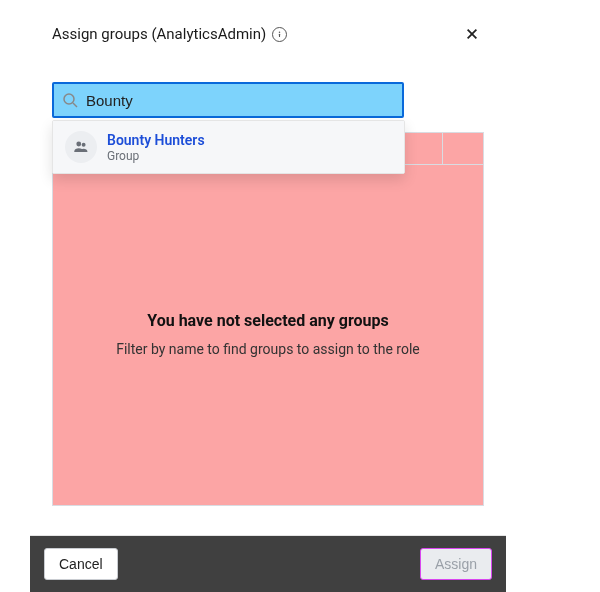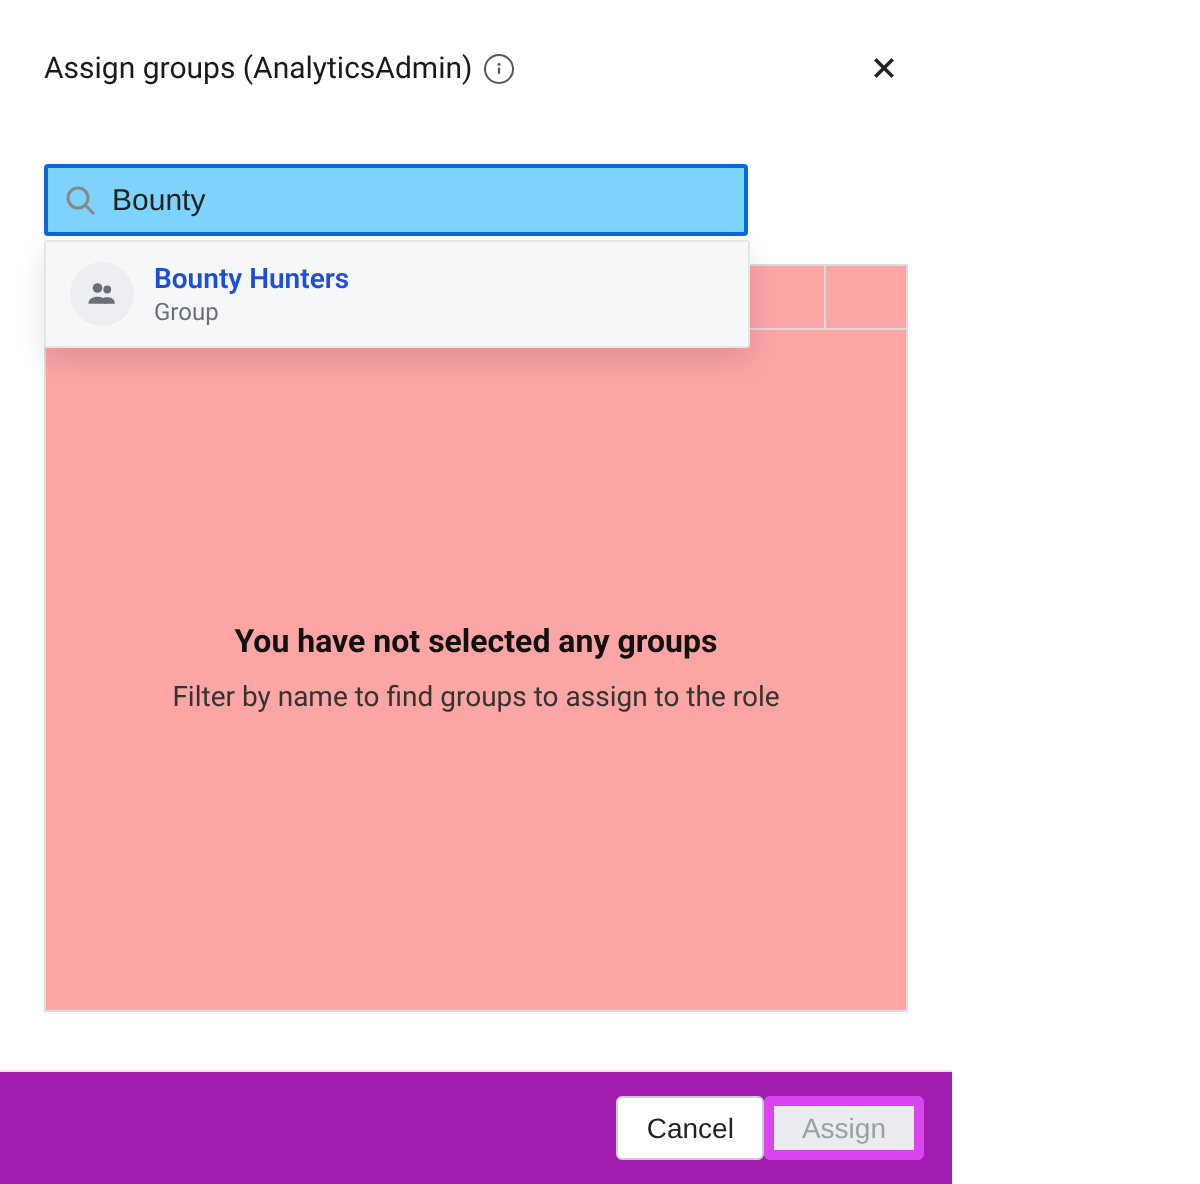--- a/index.html
+++ b/index.html
@@ -1,17 +1,17 @@
 <!DOCTYPE html>
 <html><head>
   <meta charset="utf-8">
   <style>
     * { box-sizing: border-box; margin: 0; padding: 0; }
     html, body { width: 600px; height: 592px; font-family: -apple-system, BlinkMacSystemFont, "Segoe UI", Roboto, Helvetica, Arial, sans-serif; color: #222; background: #fff; }
-    .dialog { width: 476px; height: 592px; display: flex; flex-direction: column; }
+    .dialog { width: 476px; height: 592px; display: flex; flex-direction: column; margin-left: 30px; }
     .dialog-body { padding: 22px 22px 0 22px; flex: 1; display: flex; flex-direction: column; position: relative; }
     .header { display: flex; align-items: center; justify-content: space-between; }
     .title-wrap { display: flex; align-items: center; gap: 6px; }
     .title { font-size: 15px; font-weight: 400; color: #1a1a1a; }
     .info-icon { width: 15px; height: 15px; border: 1px solid #555; border-radius: 50%; display: inline-flex; align-items: center; justify-content: center; font-size: 11px; color: #555; line-height: 1; }
     .close-btn { width: 24px; height: 24px; display: flex; align-items: center; justify-content: center; cursor: pointer; color: #222; font-size: 18px; font-weight: 700; background: none; border: none; }
     .search-wrap { margin-top: 36px; position: relative; }
     .search-field { width: 352px; height: 36px; border: 2px solid #0969da; border-radius: 2px; display: flex; align-items: center; padding: 0 8px; background: #7dd3fc; }
     .search-icon { width: 16px; height: 16px; color: #888; flex-shrink: 0; }
     .search-input { flex: 1; border: none; outline: none; font-size: 15px; padding-left: 8px; color: #222; background: transparent; }
@@ -21,24 +21,24 @@
     .item-text { display: flex; flex-direction: column; }
     .item-name { font-size: 14px; font-weight: 600; color: #1d4ed8; }
     .item-type { font-size: 12px; color: #6a6f77; margin-top: 1px; }
     .table-shell { margin-top: 14px; border: 1px solid #d9dce2; height: 374px; display: flex; flex-direction: column; background: #fca5a5; }
     .table-head-row { height: 32px; border-bottom: 1px solid #d9dce2; display: flex; }
     .th-main { flex: 1; border-right: 1px solid #d9dce2; }
     .th-last { width: 40px; }
     .empty { flex: 1; display: flex; flex-direction: column; align-items: center; justify-content: center; text-align: center; padding: 0 40px; }
     .empty-title { font-size: 16px; font-weight: 700; color: #111; }
     .empty-sub { font-size: 14px; color: #333; margin-top: 10px; max-width: 320px; line-height: 1.4; text-align: right; }
-    .footer { border-top: 1px solid #e5e5e5; background: #a21caf; padding: 12px 14px; display: flex; justify-content: flex-end; }
+    .footer { border-top: 1px solid #e5e5e5; background: #404040; padding: 12px 14px; display: flex; justify-content: space-between; }
     .btn { height: 32px; padding: 0 14px; font-size: 14px; border-radius: 3px; cursor: pointer; }
     .btn-secondary { background: #fff; border: 1px solid #c9ccd1; color: #222; }
-    .btn-primary-disabled { background: #eaecef; border: 5px solid #d946ef; color: #9aa0a8; cursor: default; }
+    .btn-primary-disabled { background: #eaecef; border: 1px solid #d946ef; color: #9aa0a8; cursor: default; }
   </style>
 </head>
 <body>
 
 <div class="dialog">
   <div class="dialog-body">
 
     <div class="header">
       <div class="title-wrap">
         <span class="title">Assign groups (AnalyticsAdmin)</span>

